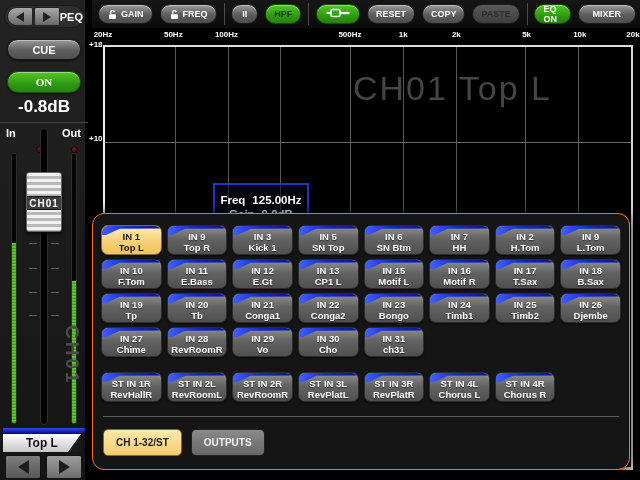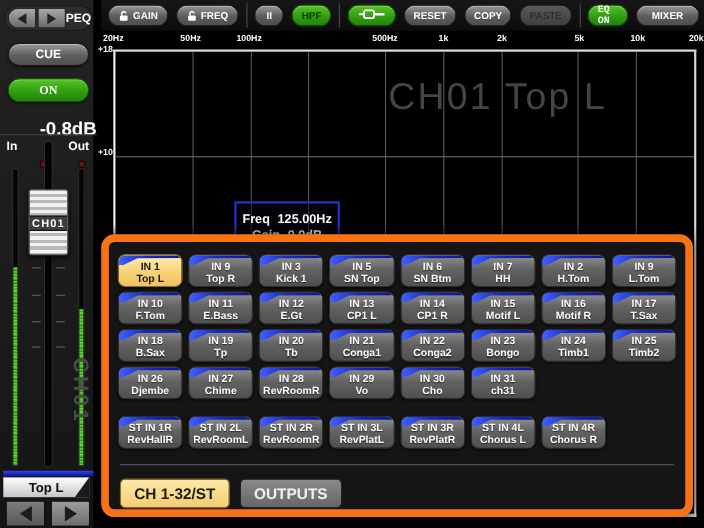--- a/index.html
+++ b/index.html
@@ -19,21 +19,21 @@
     background:linear-gradient(180deg,#a8a8a8,#6a6a6a);border:1px solid #222;}
   #nav-prev{border-radius:10px 2px 2px 10px;margin-left:2px;}
   #nav-next{border-radius:2px;margin-left:1px;}
   .tri{width:0;height:0;}
   .tri-left{border-top:5px solid transparent;border-bottom:5px solid transparent;border-right:8px solid #222;}
   .tri-right{border-top:5px solid transparent;border-bottom:5px solid transparent;border-left:8px solid #222;}
   #nav-label{flex:1;color:#fff;font-size:11px;font-weight:bold;text-align:center;}
   #cue-btn{position:absolute;left:7px;top:39px;width:74px;height:21px;line-height:20px;font-size:11px;}
   #on-btn{position:absolute;left:7px;top:71px;width:74px;height:22px;line-height:21px;font-size:11px;
     background:linear-gradient(180deg,#55c623,#2f9a12 60%,#27830e);border:1px solid #145505;font-family:Liberation Serif, serif;}
-  #fader-value{position:absolute;left:0;top:108px;width:88px;text-align:right;color:#fff;
+  #fader-value{position:absolute;left:0;top:97px;width:88px;text-align:center;color:#fff;
     font-size:17px;font-weight:bold;}
   #sidebar-divider{position:absolute;left:0;top:122px;width:88px;border-top:1px solid #444;}
   #meter-in-label{position:absolute;left:6px;top:127px;color:#fff;font-size:11px;font-weight:bold;}
   #meter-out-label{position:absolute;right:4px;top:127px;color:#fff;font-size:11px;font-weight:bold;}
   .led{position:absolute;top:146px;width:7px;height:7px;border-radius:50%;
     background:radial-gradient(circle at 35% 35%,#7a1a1a,#3a0808);border:1px solid #1d0303;}
   #led-in{left:36px;} #led-out{left:71px;}
   .meter{position:absolute;top:153px;width:6px;height:271px;background:#050505;
     border:1px solid #2c2c2c;border-radius:2px;overflow:hidden;}
   #meter-in{left:11px;} #meter-out{left:71px;}
@@ -71,60 +71,60 @@
   .tb-btn{height:20px;border-radius:10px;border:1px solid #1a1a1a;color:#fff;font-size:9px;font-weight:bold;
     background:linear-gradient(180deg,#9a9a9a,#5c5c5c 55%,#4d4d4d);
     box-shadow:inset 0 1px 0 rgba(255,255,255,.4);display:flex;align-items:center;justify-content:center;gap:3px;
     padding:0 8px;}
   .tb-green{background:linear-gradient(180deg,#54c522,#2f9a12 60%,#258210);border-color:#154e04;}
   .tb-disabled{background:linear-gradient(180deg,#5a5a5a,#3e3e3e);color:#2d2d2d;box-shadow:none;}
   .tb-sep{width:1px;height:22px;background:#4c4c4c;}
   #btn-gain{width:66px;} #btn-freq{width:66px;} #btn-pair{width:32px;}
   #btn-hpf{width:36px;color:#0d3a00;} #btn-plug{width:44px;}
   #btn-reset{width:54px;margin-left:auto;} #btn-copy{width:50px;} #btn-paste{width:50px;}
-  #btn-eqon{width:46px;font-family:Liberation Mono, monospace;} #btn-mixer{width:80px;margin-right:4px;}
+  #btn-eqon{width:46px;} #btn-mixer{width:80px;margin-right:4px;}
   .lock-icon svg{display:block;}
 
   
   #graph{position:absolute;left:92px;top:28px;width:548px;height:450px;}
   .freq-label{position:absolute;top:2px;transform:translateX(-50%);color:#fff;font-size:8px;font-weight:bold;}
   #graph-frame{position:absolute;left:11px;top:17px;width:530px;height:425px;
     border-left:2px solid #f0f0f0;border-top:2px solid #dedede;border-right:2px solid #d5d5d5;
     border-bottom:3px solid #c9c9c9;background:#000;}
   .vline{position:absolute;top:0;bottom:0;width:1px;background:#595959;}
   .hline{position:absolute;left:0;right:0;height:1px;background:#6a6a6a;}
   .gain-label{position:absolute;left:-3px;width:14px;color:#fff;font-size:8px;font-weight:bold;text-align:left;}
   #gain-18{top:12px;} #gain-10{top:106px;}
   #graph-watermark{position:absolute;left:248px;top:22px;color:#454545;font-size:34px;letter-spacing:2px;white-space:nowrap;}
   #info-box{position:absolute;left:108px;top:136px;width:96px;height:47px;border:2px solid #2335c8;
     background:rgba(4,4,18,.55);color:#fff;font-size:11.5px;font-weight:bold;
     display:flex;flex-direction:column;align-items:center;justify-content:center;gap:2px;}
   .info-row{display:flex;gap:7px;}
 
   
   #panel{position:absolute;left:92px;top:213px;width:538px;height:257px;background:#151515;
-    border:7px solid #f97316;border-radius:12px;box-shadow:0 0 12px rgba(0,0,0,.9);
+    border:1px solid #f97316;border-radius:12px;box-shadow:0 0 12px rgba(0,0,0,.9);
     padding:11px 8px 0 8px;}
   .ch-grid{display:grid;grid-template-columns:repeat(8,1fr);gap:4px 5px;}
   #st-grid{margin-top:15px;}
   .ch-btn{position:relative;height:30px;border-radius:7px;border:1px solid #2d2d2d;overflow:hidden;
     background:linear-gradient(180deg,#919191,#636363 45%,#4f4f4f);
     box-shadow:inset 0 1px 0 rgba(255,255,255,.35),0 1px 2px rgba(0,0,0,.6);
     display:flex;flex-direction:column;align-items:center;justify-content:center;
     color:#fff;text-shadow:0 1px 1px rgba(0,0,0,.55);cursor:default;}
   .ch-btn .stripe{position:absolute;top:0;left:0;right:0;height:9px;
     background:linear-gradient(90deg,#4060ff,#1527c8 45%,#0a1690);
     clip-path:polygon(0 0,100% 0,100% 28%,30% 30%,7% 100%,0 100%);}
   .ch-btn.selected{background:linear-gradient(180deg,#ffeeb4,#f7d179 55%,#efc35e);
     color:#141414;text-shadow:none;border-color:#8a6b20;}
   .ch-id{font-size:9.5px;font-weight:bold;line-height:11px;margin-top:3px;}
   .ch-name{font-size:9.5px;font-weight:bold;line-height:11px;}
   #panel-divider{margin:14px 2px 0 2px;border-top:1px solid #5a5a5a;}
   #tabs-row{display:flex;gap:9px;margin-top:12px;padding-left:2px;}
-  .tab{height:27px;border-radius:5px;border:1px solid #222;font-size:14px;font-weight:bold;
+  .tab{height:27px;border-radius:5px;border:1px solid #222;font-size:10px;font-weight:bold;
     display:flex;align-items:center;justify-content:center;padding:0 12px;}
   .tab.selected{background:linear-gradient(180deg,#ffe9a8,#f3cd72);color:#1a1a1a;border-color:#8a6b20;}
   .tab.unselected{background:linear-gradient(180deg,#8a8a8a,#666);color:#f0f0f0;}
 </style>
 </head>
 <body>
 
 <div id="stage">
 
   <div id="sidebar">
@@ -316,25 +316,20 @@
           <span class="ch-id">IN 12</span>
           <span class="ch-name">E.Gt</span>
         </div>
         <div class="ch-btn">
           <span class="stripe"></span>
           <span class="ch-id">IN 13</span>
           <span class="ch-name">CP1 L</span>
         </div>
         <div class="ch-btn">
           <span class="stripe"></span>
-          <span class="ch-id">IN 14</span>
-          <span class="ch-name">CP1 R</span>
-        </div>
-        <div class="ch-btn">
-          <span class="stripe"></span>
           <span class="ch-id">IN 15</span>
           <span class="ch-name">Motif L</span>
         </div>
         <div class="ch-btn">
           <span class="stripe"></span>
           <span class="ch-id">IN 16</span>
           <span class="ch-name">Motif R</span>
         </div>
         <div class="ch-btn">
           <span class="stripe"></span>

